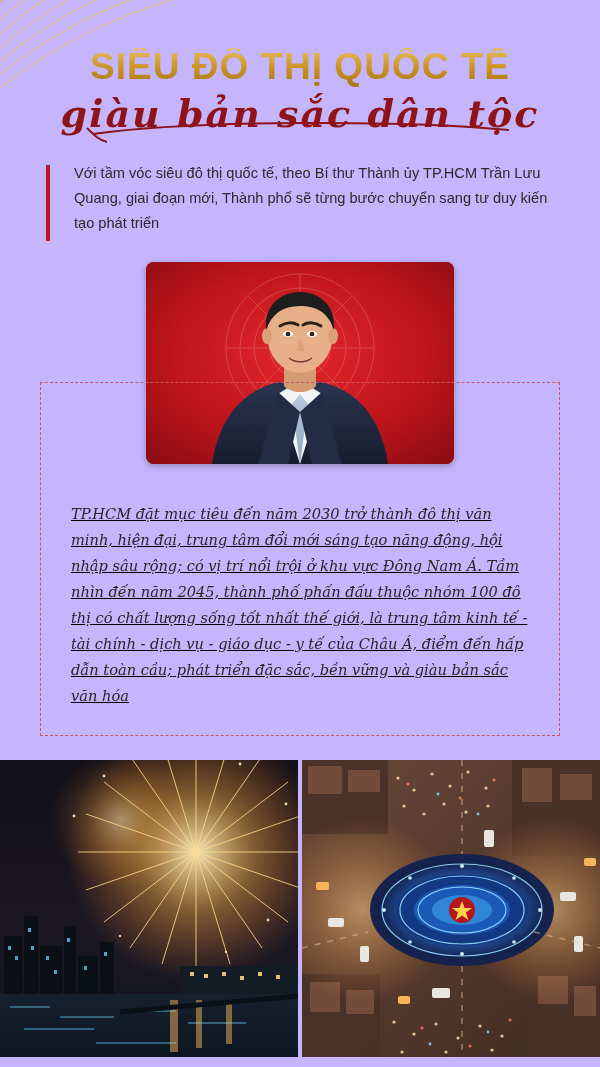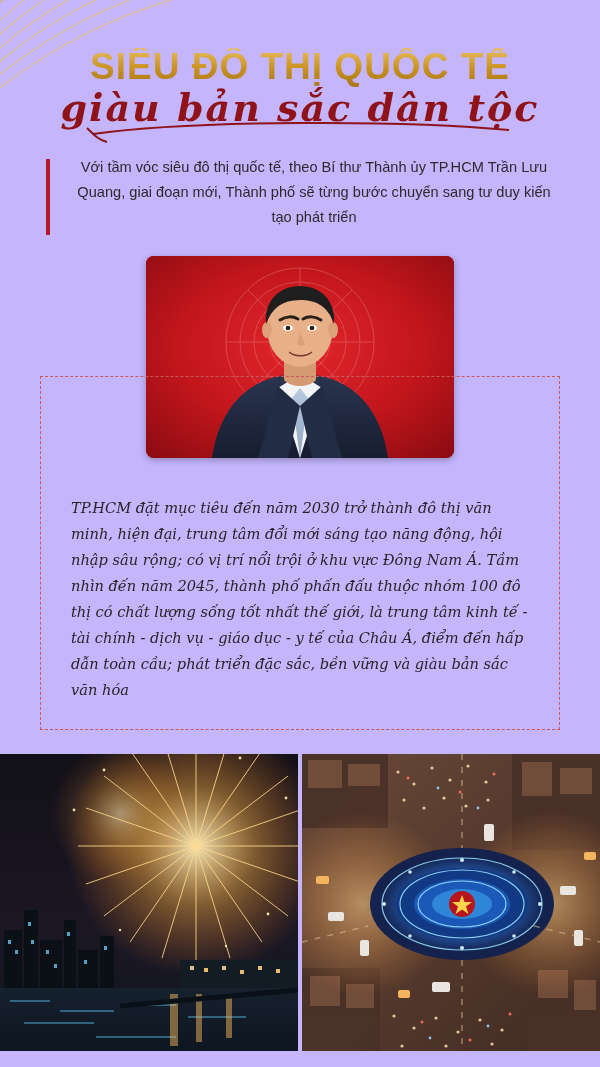--- a/index.html
+++ b/index.html
@@ -45,40 +45,40 @@
     text-transform: uppercase;
     margin: 0;
     white-space: nowrap;
   }
   .title-script {
     font-family: "DejaVu Serif", serif;
     font-style: italic;
     font-weight: bold;
     font-size: 38px;
     color: #8f1318;
+    margin-top: 6px;
     letter-spacing: 2px;
     line-height: 1.1;
     white-space: nowrap;
   }
   .title-underline {
     position: absolute;
     left: 50%;
     transform: translateX(-50%);
     top: 118px;
     width: 430px;
     height: 26px;
     pointer-events: none;
   }
 
   
   .lead-wrap {
     position: relative;
     margin: 26px 46px 0 46px;
     padding-left: 28px;
-    text-align: center;
   }
   .lead-bar {
     position: absolute;
     left: 0; top: 4px;
     width: 4px; height: 76px;
     background: #b5191f;
   }
   .lead-text {
     font-size: 14.6px;
     line-height: 1.72;
@@ -105,20 +105,21 @@
     background: #b3141a;
   }
   .portrait svg { display: block; }
 
   
   .quote-box {
     position: relative;
     margin: -92px 40px 0 40px;
     border: 1px dashed #c9585c;
     padding: 118px 30px 26px 30px;
+    text-decoration: underline;
   }
   .quote-text {
     font-family: "DejaVu Serif", serif;
     font-style: italic;
     font-size: 14.6px;
     line-height: 1.78;
     color: #262626;
     margin: 0;
   }
   .quote-attr {

